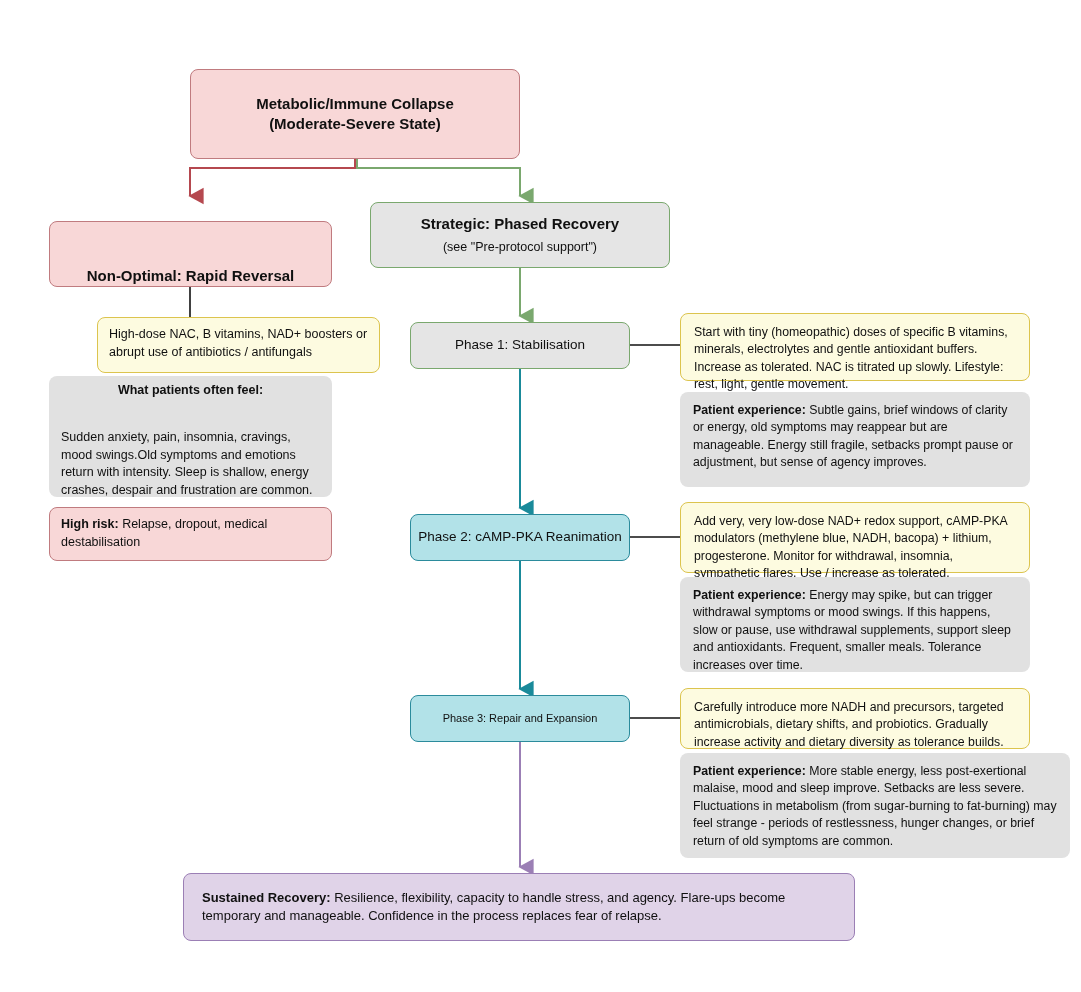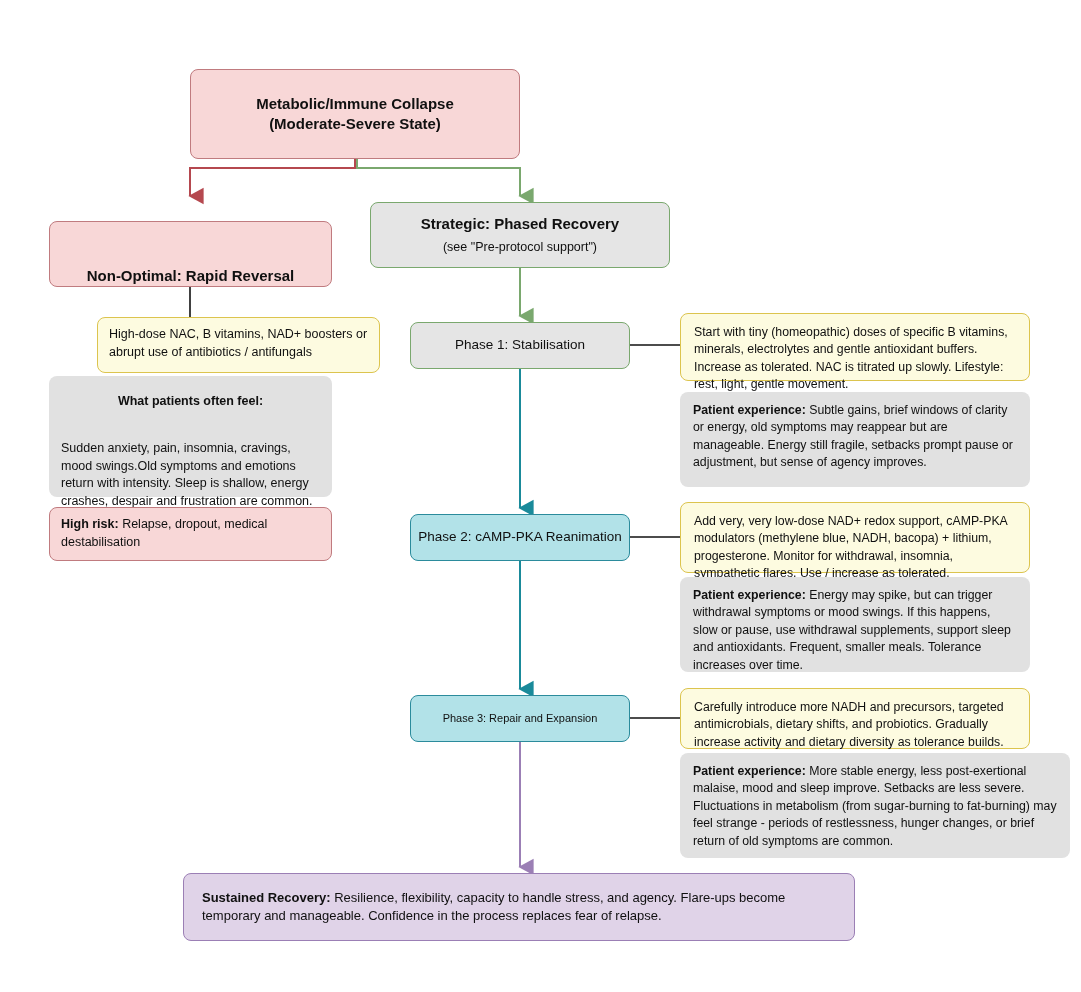--- a/index.html
+++ b/index.html
@@ -103,21 +103,21 @@
     text-align:left; padding:12px 18px;
   }
 
   
   #note-left-1{
     left:49px; top:317px; width:283px; height:56px;
     font-size:12.5px; color:#101010; padding:8px 11px;margin-left:48px;
   }
   #note-left-2{
     left:49px; top:376px; width:283px; height:121px;
-    font-size:12.5px; color:#101010; padding:17px 12px;
+    font-size:12.5px; color:#101010; padding:6px 12px;
   }
   #note-left-2 .ctr{text-align:center;font-weight:bold;}
   #note-left-2 .body{margin:29px 0 13px 0;}
   #note-left-3{
     left:49px; top:507px; width:283px; height:54px;
     font-size:12.5px; color:#101010; padding:8px 11px;
   }
 
   
   #note-p1-a{ left:680px; top:313px; width:350px; height:68px; }

